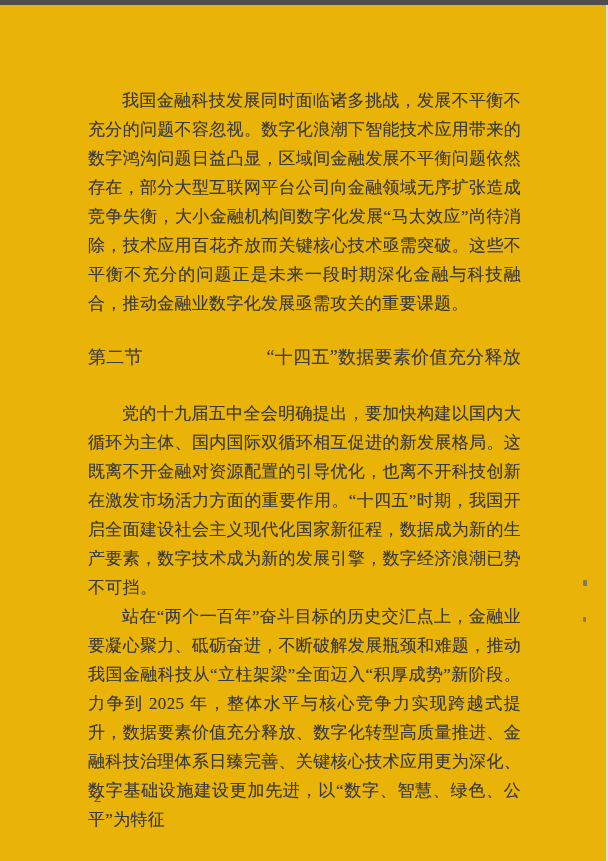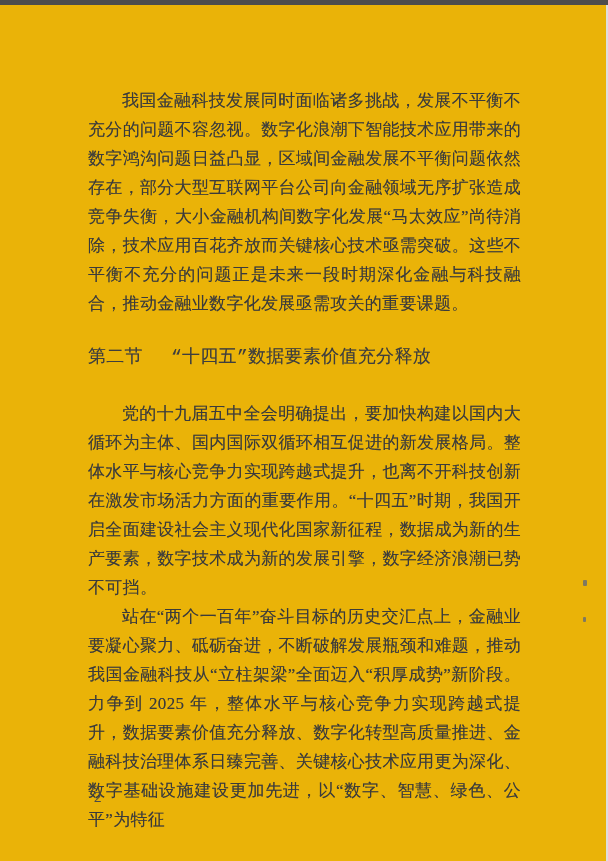--- a/index.html
+++ b/index.html
@@ -44,29 +44,28 @@
     text-justify: inter-character;
   }
   .text-block p {
     margin: 0;
     text-indent: 2em;
     
     text-shadow: 0 0 0.45px rgba(70,70,70,0.55);
   }
   .section-heading {
     display: flex;
-    justify-content: flex-start;
-    gap: 28px;
+    justify-content: space-between;
+    gap: 22px;
     margin: 25px 0 27px 0;
     font-size: 18px;
     line-height: 29px;
     color: #3e3e3e;
     text-shadow: 0 0 0.45px rgba(70,70,70,0.5);
     white-space: nowrap;
-    font-family: Liberation Mono, monospace;
   }
   .page-number {
     position: absolute;
     left: 94px;
     top: 789px;
     font-size: 15px;
     color: #4a4a4a;
     font-family: "Liberation Serif", "DejaVu Serif", serif;
     text-shadow: 0 0 0.4px rgba(70,70,70,0.5);
   }
@@ -90,21 +89,21 @@
 
   <div class="text-block">
 
     <p>我国金融科技发展同时面临诸多挑战，发展不平衡不充分的问题不容忽视。数字化浪潮下智能技术应用带来的数字鸿沟问题日益凸显，区域间金融发展不平衡问题依然存在，部分大型互联网平台公司向金融领域无序扩张造成竞争失衡，大小金融机构间数字化发展“马太效应”尚待消除，技术应用百花齐放而关键核心技术亟需突破。这些不平衡不充分的问题正是未来一段时期深化金融与科技融合，推动金融业数字化发展亟需攻关的重要课题。</p>
 
     <div class="section-heading">
       <span>第二节</span>
       <span>“十四五”数据要素价值充分释放</span>
     </div>
 
-    <p>党的十九届五中全会明确提出，要加快构建以国内大循环为主体、国内国际双循环相互促进的新发展格局。整体水平与核心竞争力实现跨越式提升，也离不开科技创新在激发市场活力方面的重要作用。“十四五”时期，我国开启全面建设社会主义现代化国家新征程，数据成为新的生产要素，数字技术成为新的发展引擎，数字经济浪潮已势不可挡。</p>
+    <p>党的十九届五中全会明确提出，要加快构建以国内大循环为主体、国内国际双循环相互促进的新发展格局。这既离不开金融对资源配置的引导优化，也离不开科技创新在激发市场活力方面的重要作用。“十四五”时期，我国开启全面建设社会主义现代化国家新征程，数据成为新的生产要素，数字技术成为新的发展引擎，数字经济浪潮已势不可挡。</p>
 
     <p>站在“两个一百年”奋斗目标的历史交汇点上，金融业要凝心聚力、砥砺奋进，不断破解发展瓶颈和难题，推动我国金融科技从“立柱架梁”全面迈入“积厚成势”新阶段。力争到 2025 年，整体水平与核心竞争力实现跨越式提升，数据要素价值充分释放、数字化转型高质量推进、金融科技治理体系日臻完善、关键核心技术应用更为深化、数字基础设施建设更加先进，以“数字、智慧、绿色、公平”为特征</p>
 
   </div>
 
   <div class="page-number">2</div>
 
   <div class="speck speck-1"></div>
   <div class="speck speck-2"></div>
 

